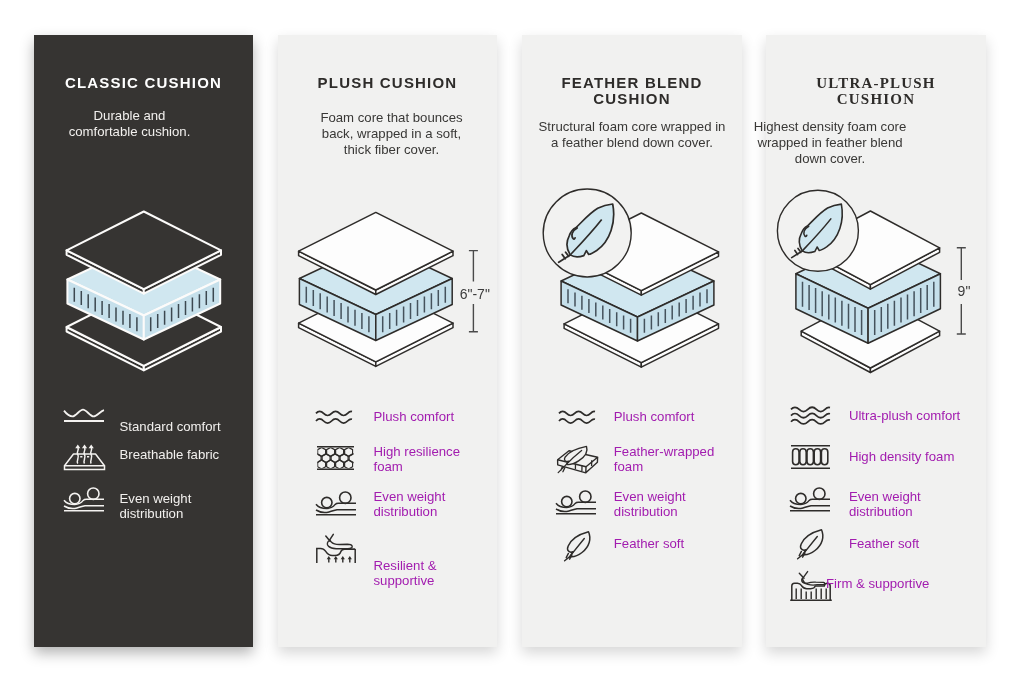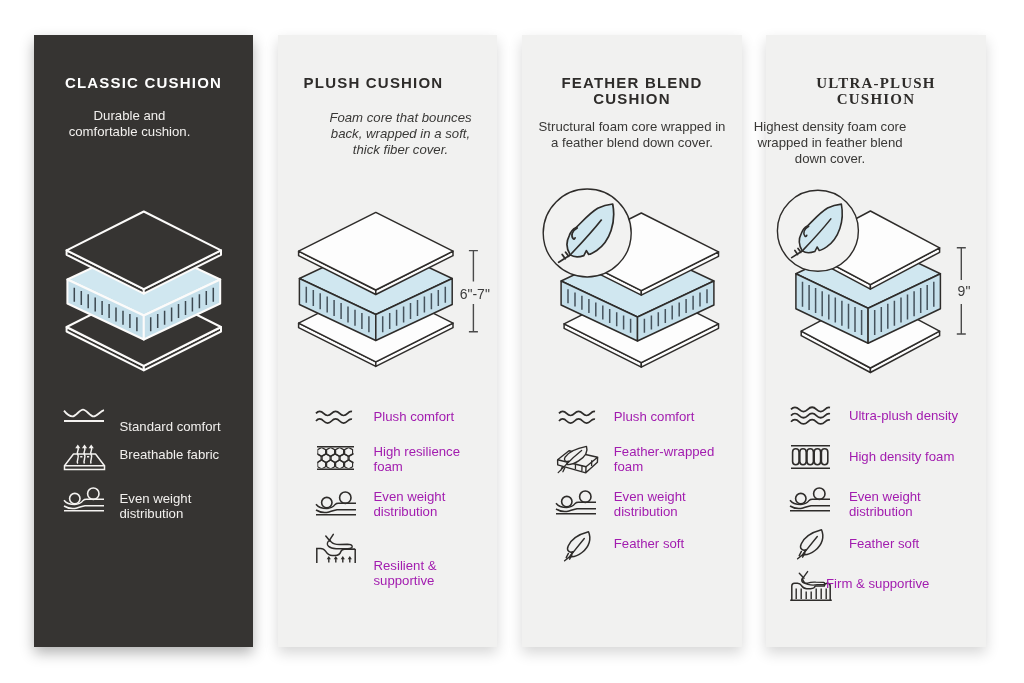--- a/index.html
+++ b/index.html
@@ -49,22 +49,22 @@
 <svg style="left:64.0px;top:488.0px;" width="40" height="24" viewBox="0 0 40 24">
     <circle cx="10.8" cy="10.6" r="5.2" fill="none" stroke="#f4f2f0" stroke-width="1.6"></circle>
     <circle cx="29.3" cy="5.7" r="5.7" fill="none" stroke="#f4f2f0" stroke-width="1.6"></circle>
     <path d="M0,12.2 C2,14.9 6,16.5 10.8,16.5 C14.5,16.5 17.6,14.4 19.2,12.4 C20,11.5 21.2,11.3 22.5,11.3 H40" fill="none" stroke="#f4f2f0" stroke-width="1.5"></path>
     <path d="M0,18.0 C4,20.5 9,21 13,20 C16,19.2 18.2,18.2 21,17.8 H40" fill="none" stroke="#f4f2f0" stroke-width="1.5"></path>
     <path d="M0,22.8 H40" stroke="#f4f2f0" stroke-width="1.5" fill="none"></path>
   </svg>
 <div class="lb wb" style="left:119.5px;top:419px;">Standard comfort</div>
 <div class="lb wb" style="left:119.5px;top:446.9px;">Breathable fabric</div>
 <div class="lb wb" style="left:119.5px;top:490.8px;">Even weight<br>distribution</div>
-<div class="hd" style="left:264px;width:219px;top:75px;text-align:center;">PLUSH CUSHION</div>
-<div class="bd" style="left:291px;width:219px;top:109.5px;font-style:italic;">Foam core that bounces<br>back, wrapped in a soft,<br>thick fiber cover.</div>
+<div class="hd" style="left:278px;width:219px;top:75px;text-align:center;">PLUSH CUSHION</div>
+<div class="bd" style="left:282px;width:219px;top:109.5px;">Foam core that bounces<br>back, wrapped in a soft,<br>thick fiber cover.</div>
 <svg style="left:0;top:0;" width="1024" height="683" viewBox="0 0 1024 683">
     <polygon points="298.6,323.1 375.8,361.9 375.8,366.4 298.6,327.6" fill="#fdfdfd" stroke="#2e2c2a" stroke-width="1.5" stroke-linejoin="round"></polygon>
     <polygon points="375.8,361.9 453.0,323.1 453.0,327.6 375.8,366.4" fill="#fdfdfd" stroke="#2e2c2a" stroke-width="1.5" stroke-linejoin="round"></polygon>
     <polygon points="375.8,284.3 453.0,323.1 375.8,361.9 298.6,323.1" fill="#fdfdfd" stroke="#2e2c2a" stroke-width="1.5" stroke-linejoin="round"></polygon>
     <polygon points="299.4,278.5 375.8,242.5 452.2,278.5 375.8,314.5" fill="#d0e7f0" stroke="#2e2c2a" stroke-width="1.5" stroke-linejoin="round"></polygon>
     <polygon points="299.4,278.5 375.8,314.5 375.8,340.5 299.4,304.5" fill="#c6e0eb" stroke="#2e2c2a" stroke-width="1.5" stroke-linejoin="round"></polygon>
     <polygon points="375.8,314.5 452.2,278.5 452.2,304.5 375.8,340.5" fill="#c6e0eb" stroke="#2e2c2a" stroke-width="1.5" stroke-linejoin="round"></polygon>
     <path d="M306.3,286.8v16.0M382.7,316.2v16.0M313.3,290.0v16.0M389.7,313.0v16.0M320.2,293.3v16.0M396.6,309.7v16.0M327.2,296.6v16.0M403.6,306.4v16.0M334.1,299.9v16.0M410.5,303.1v16.0M341.1,303.1v16.0M417.5,299.9v16.0M348.0,306.4v16.0M424.4,296.6v16.0M355.0,309.7v16.0M431.4,293.3v16.0M361.9,313.0v16.0M438.3,290.0v16.0M368.9,316.2v16.0M445.3,286.8v16.0" stroke="#45525c" stroke-width="1.5" fill="none"></path>
     <polygon points="298.6,251.2 375.8,290.0 375.8,294.5 298.6,255.7" fill="#fdfdfd" stroke="#2e2c2a" stroke-width="1.5" stroke-linejoin="round"></polygon>
     <polygon points="375.8,290.0 453.0,251.2 453.0,255.7 375.8,294.5" fill="#fdfdfd" stroke="#2e2c2a" stroke-width="1.5" stroke-linejoin="round"></polygon>
@@ -225,16 +225,16 @@
     <path d="M24.5,0.8 C27.5,7.5 25.5,15.5 18,21.5 C14,24.6 9,26.2 5.8,25.6 L9.2,20.6 C5.2,22.4 2.2,19.3 4.2,15 C6.8,9.2 14,3.6 24.5,0.8 Z" fill="none" stroke="#2e2c2a" stroke-width="1.5" stroke-linejoin="round"></path>
     <path d="M5.8,25.6 C10.5,19.7 16,12.7 20.3,7.5 M5.8,25.6 L0.6,29.8 M4.4,22.4 L2.2,26.6 M8,24 L5.6,28.2" fill="none" stroke="#2e2c2a" stroke-width="1.4" stroke-linecap="round"></path>
   </svg>
 <svg style="left:790.6px;top:570.7px;" width="40" height="30" viewBox="0 0 40 30">
     <path d="M0.8,29 V15 C0.8,13 2,12.2 3.5,12.2 H6.5 C8.5,12.2 9.6,13.2 10.6,14.7 C11.8,16.4 13.2,17.7 15.7,17.7 H19.7 C22.3,17.7 23.8,16.5 24.3,14.9 L33.3,14.9 C33.6,13.1 34.9,12.2 36.4,12.2 C37.9,12.2 39.2,13.2 39.2,15 V29" fill="none" stroke="#2e2c2a" stroke-width="1.5"></path>
     <path d="M5.2,17.5 V28 M10.2,17.5 V28 M15.2,20.5 V28 M20.2,20.5 V28 M25.2,17.5 V28 M30.2,17.5 V28 M35.2,17.5 V28" stroke="#2e2c2a" stroke-width="1.4" fill="none"></path>
     <path d="M-0.8,29.2 H40.8" stroke="#2e2c2a" stroke-width="1.5" fill="none"></path>
     <path d="M11.5,7 C10,9 10.5,11.3 13.1,12.2 L16.9,13.4 C19.7,14.2 23.5,14.2 26.3,13.7 L32.5,13.5 C34.1,13.3 34.1,11.6 32.5,11.3 L24.8,11.1 C21.5,10.9 18.7,11.3 16.8,12.2 C14,12.6 12,11 11.5,7 Z" fill="#f1f1f0" stroke="#2e2c2a" stroke-width="1.3" stroke-linejoin="round"></path>
     <path d="M8.3,2.3 L13,7.2 M16.6,0.6 L12.8,5.9" fill="none" stroke="#2e2c2a" stroke-width="1.4" stroke-linecap="round"></path>
   </svg>
-<div class="lb" style="left:848.9px;top:407.8px;">Ultra-plush density</div>
+<div class="lb" style="left:848.9px;top:407.8px;">Ultra-plush comfort</div>
 <div class="lb" style="left:848.9px;top:449.3px;">High density foam</div>
 <div class="lb" style="left:848.9px;top:489.1px;">Even weight<br>distribution</div>
 <div class="lb" style="left:848.9px;top:536.3px;">Feather soft</div>
 <div class="lb" style="left:826px;top:575.8px;">Firm &amp; supportive</div>
 </body></html>

